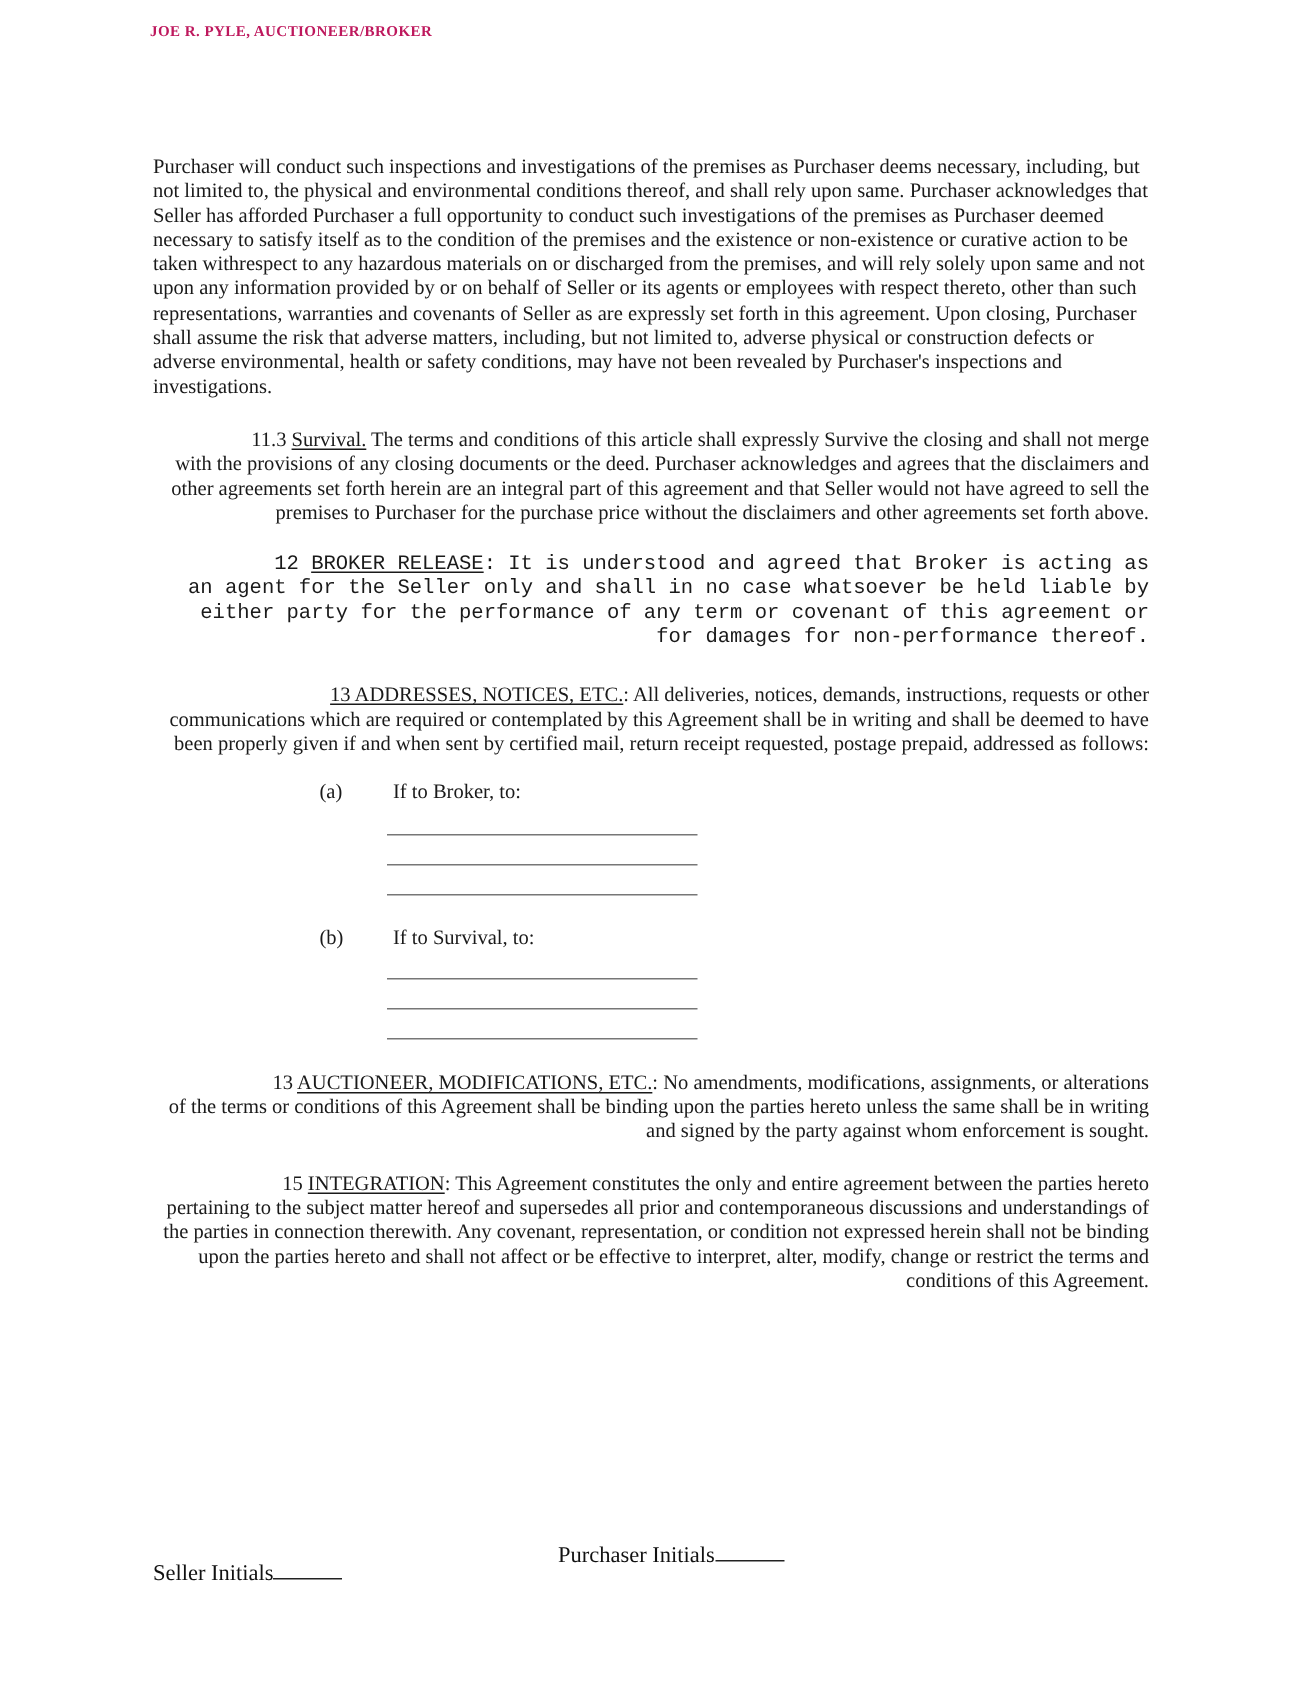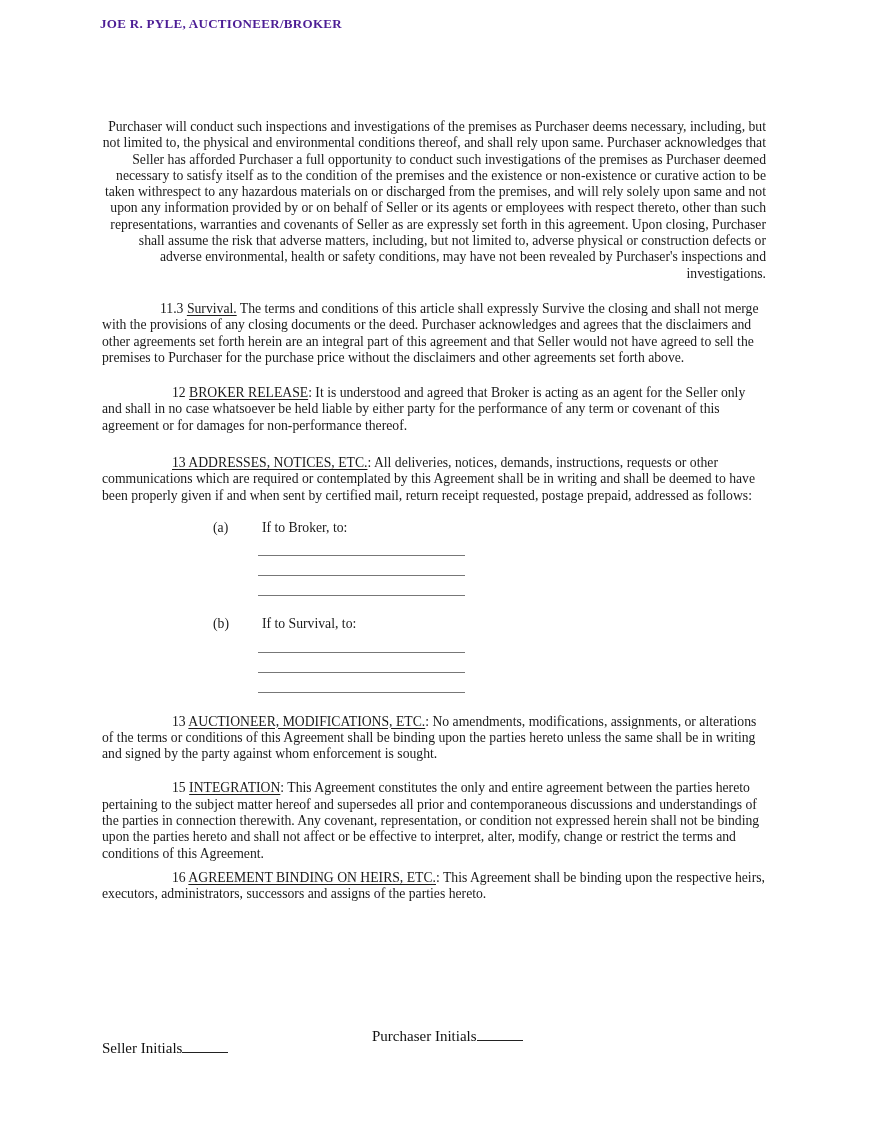--- a/index.html
+++ b/index.html
@@ -13,43 +13,43 @@
     height: 1135px;
     background: #ffffff;
     font-family: "Liberation Serif", serif;
     color: #1a1a1a;
     overflow: hidden;
   }
   .doc-header {
     position: absolute;
     left: 100px;
     top: 16px;
-    font-size: 13px;
+    font-size: 10px;
     font-weight: bold;
     letter-spacing: 0.3px;
-    color: #4c1d95;
+    color: #be185d;
   }
   .content {
     position: absolute;
     left: 102px;
     top: 103px;
     width: 664px;
     font-size: 13.7px;
     line-height: 16.3px;
     text-align: left;
   }
-  .para { margin: 16px 0 19px 0; text-align: right; }
-  .sec { margin: 0 0 19px 0; }
+  .para { margin: 0 0 19px 0; }
+  .sec { margin: 0 0 19px 0; text-align: right; }
   .sec .u { text-decoration: underline; text-underline-offset: 2px; }
   .indent-1 { text-indent: 58px; }
   .indent-2 { text-indent: 70px; }
-  .sec-12 { margin-bottom: 21px; }
+  .sec-12 { margin-bottom: 21px; font-family: Liberation Mono, monospace; }
   .sec-13 { margin-bottom: 16px; }
   .sec-14 { margin-bottom: 18px; }
-  .sec-15 { margin-bottom: 8px; }
+  .sec-15 { margin-bottom: 18px; }
   .sec-16 { margin-bottom: 0; }
   .addr-item { margin: 0 0 20px 0; }
   .addr-row {
     margin-left: 111px;
     display: flex;
   }
   .addr-marker {
     width: 49px;
     flex: 0 0 49px;
   }
@@ -119,21 +119,20 @@
         <div class="addr-line"></div>
         <div class="addr-line"></div>
         <div class="addr-line"></div>
       </div>
     </div>
 
     <p class="sec sec-14 indent-2"><span>13 </span><span class="u">AUCTIONEER, MODIFICATIONS, ETC.</span><span>: No amendments, modifications, assignments, or alterations of the terms or conditions of this Agreement shall be binding upon the parties hereto unless the same shall be in writing and signed by the party against whom enforcement is sought.</span></p>
 
     <p class="sec sec-15 indent-2"><span>15 </span><span class="u">INTEGRATION</span><span>: This Agreement constitutes the only and entire agreement between the parties hereto pertaining to the subject matter hereof and supersedes all prior and contemporaneous discussions and understandings of the parties in connection therewith. Any covenant, representation, or condition not expressed herein shall not be binding upon the parties hereto and shall not affect or be effective to interpret, alter, modify, change or restrict the terms and conditions of this Agreement.</span></p>
 
-    <p class="sec sec-16 indent-2"><span>16 </span><span class="u">AGREEMENT BINDING ON HEIRS, ETC.</span><span>: This Agreement shall be binding upon the respective heirs, executors, administrators, successors and assigns of the parties hereto.</span></p>
 
   </div>
 
   <div class="doc-footer">
     <div class="footer-item footer-seller"><span>Seller Initials</span><span class="blank-line"></span></div>
     <div class="footer-item footer-purchaser"><span>Purchaser Initials</span><span class="blank-line"></span></div>
   </div>
 
 </div>
 

